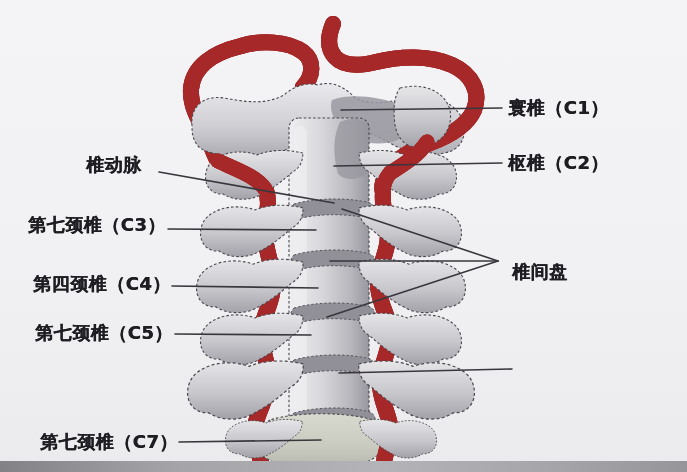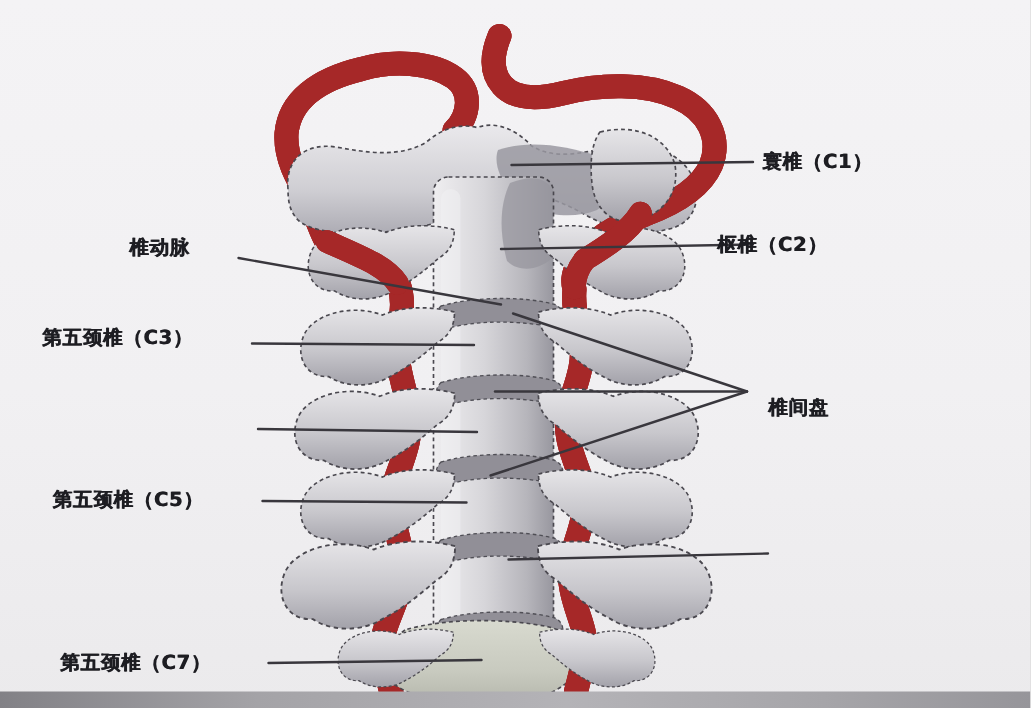--- a/index.html
+++ b/index.html
@@ -7,21 +7,21 @@
     position:relative;
     width:687px;height:472px;
     overflow:hidden;
     background:linear-gradient(180deg,#f4f3f5 0%,#f1f0f2 55%,#ebeaec 100%);
     font-family:"DejaVu Sans","Liberation Sans",sans-serif;
   }
   #stage svg{position:absolute;left:0;top:0;}
   .lbl{
     position:absolute;
     transform:translateY(-50%);
-    font-size:13px;
+    font-size:18px;
     font-weight:700;
     color:#1d1d22;
     letter-spacing:0.5px;
     white-space:nowrap;
     text-shadow:0.5px 0 0 #1d1d22;
     user-select:none;
   }
   #bottom-bar{
     position:absolute;left:0;bottom:0;width:687px;height:11px;
     background:linear-gradient(90deg,#828186 0%,#a4a3a7 25%,#b4b3b7 55%,#a6a5a9 80%,#96959a 100%);
@@ -160,21 +160,22 @@
       <line x1="175" y1="334" x2="311" y2="335"></line>
       <line x1="498" y1="261" x2="342" y2="209"></line>
       <line x1="498" y1="261" x2="330" y2="261"></line>
       <line x1="498" y1="261" x2="327" y2="317"></line>
       <line x1="339" y1="373" x2="512" y2="369"></line>
       <line x1="179" y1="442" x2="321" y2="440"></line>
     </g>
   </svg>
 
   <div class="lbl" style="left:508px;top:108px">寰椎（C1）</div>
-  <div class="lbl" style="left:478px;top:163px">枢椎（C2）</div>
+  <div class="lbl" style="left:508px;top:163px">枢椎（C2）</div>
   <div class="lbl" style="left:86px;top:165px">椎动脉</div>
-  <div class="lbl" style="left:28px;top:225px">第五颈椎（C3）</div>
-  <div class="lbl" style="left:35px;top:333px">第五颈椎（C5）</div>
+  <div class="lbl" style="left:28px;top:225px">第七颈椎（C3）</div>
+  <div class="lbl" style="left:33px;top:284px">第四颈椎（C4）</div>
+  <div class="lbl" style="left:35px;top:333px">第七颈椎（C5）</div>
   <div class="lbl" style="left:512px;top:272px">椎间盘</div>
-  <div class="lbl" style="left:40px;top:442px">第五颈椎（C7）</div>
+  <div class="lbl" style="left:40px;top:442px">第七颈椎（C7）</div>
 
   <div id="bottom-bar"></div>
 </div>
 
 </body></html>

